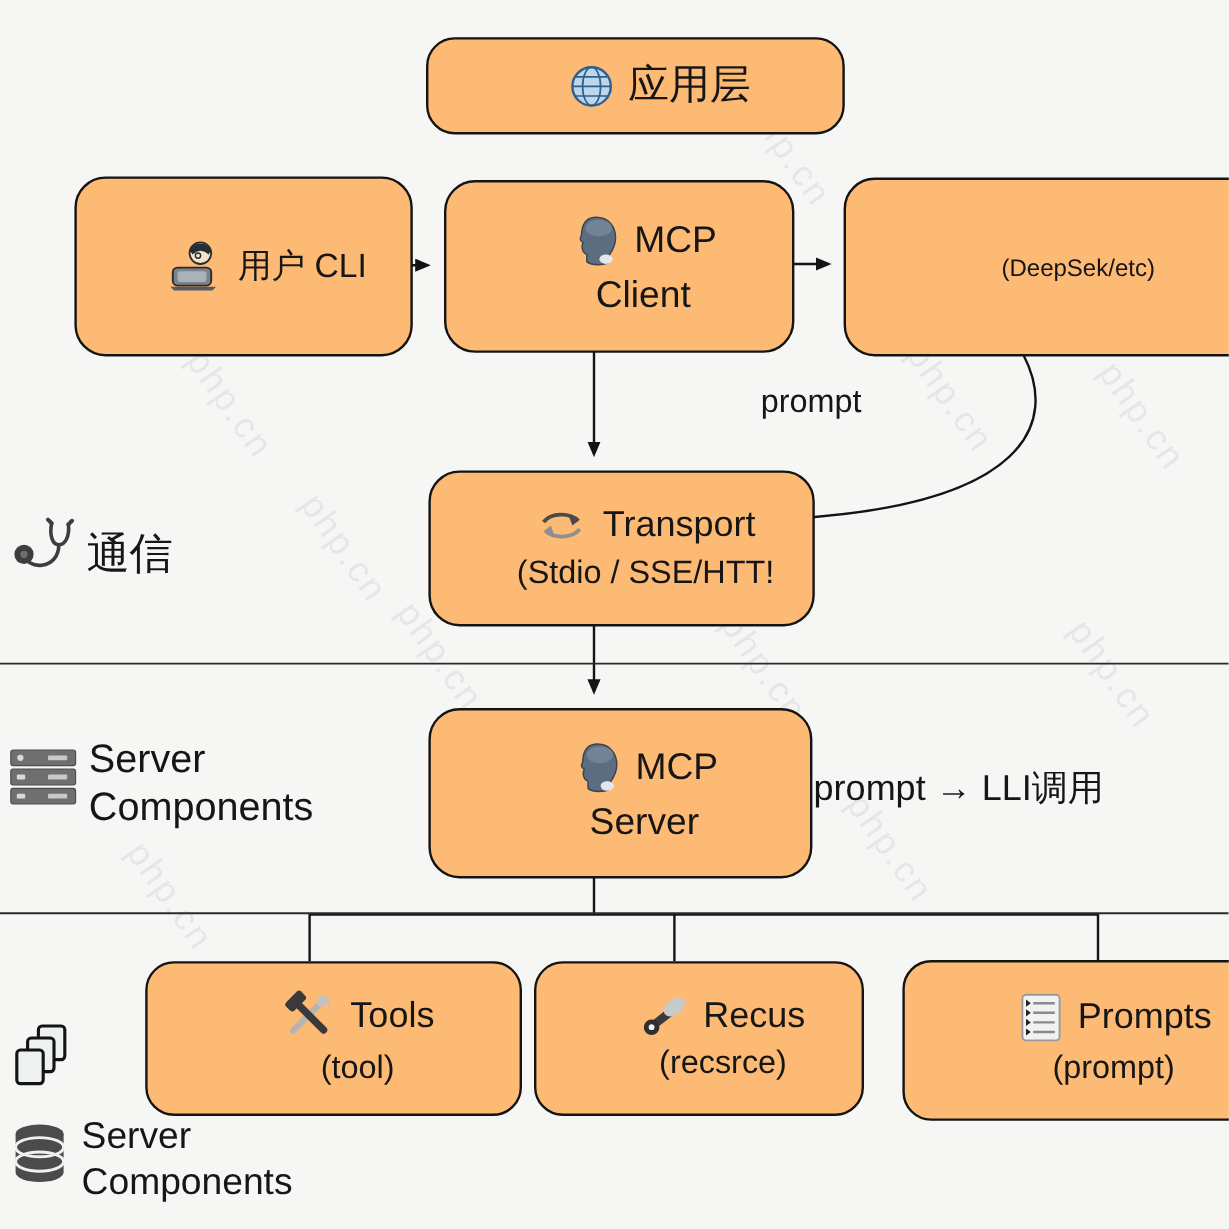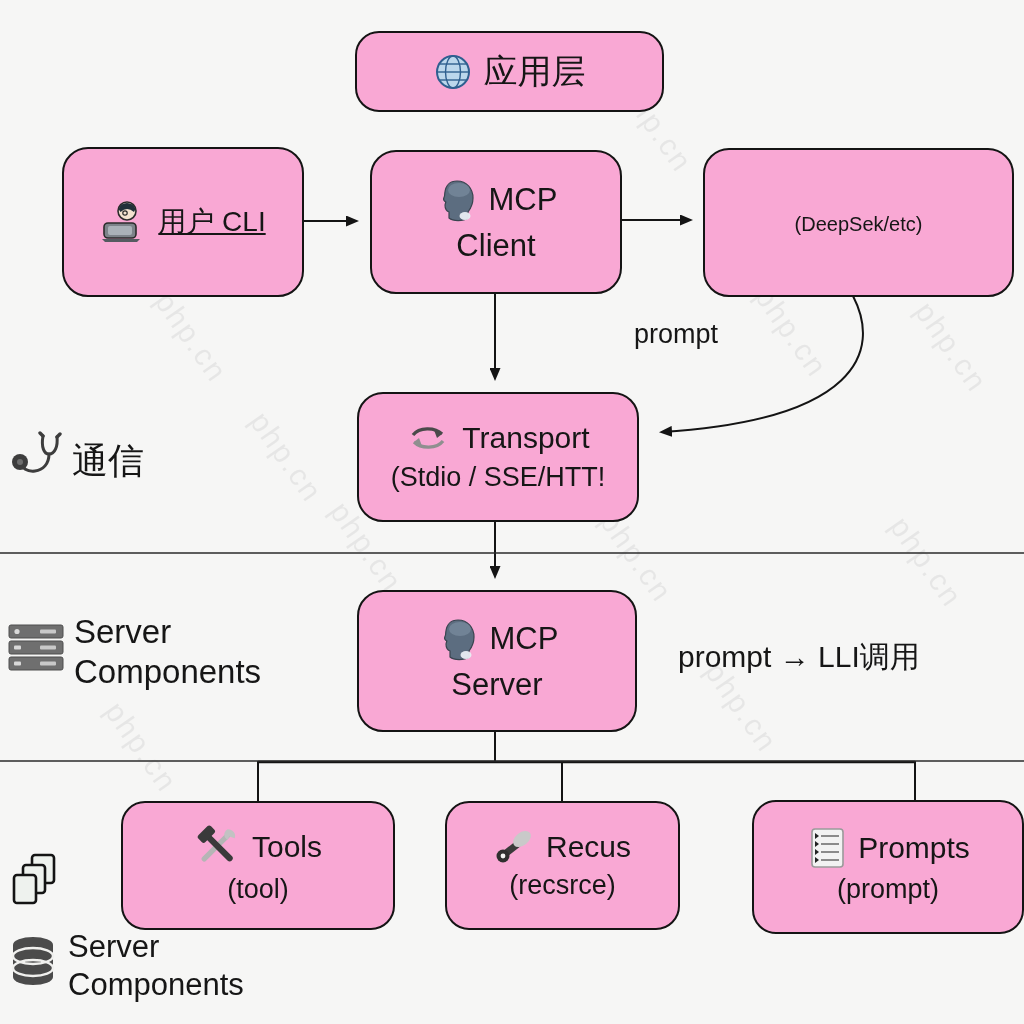--- a/index.html
+++ b/index.html
@@ -8,31 +8,31 @@
     background:#f6f6f5;
     font-family:"Liberation Sans","DejaVu Sans",sans-serif;
     color:#161616;
   }
   .wm{
     position:absolute;font-size:30px;letter-spacing:2px;color:#9a9a9a;
     opacity:.16;transform:rotate(55deg);pointer-events:none;white-space:nowrap;
   }
   svg.overlay{position:absolute;left:0;top:0;z-index:1;}
   .node{
-    position:absolute;z-index:2;background:#f9a8d4;border:2.5px solid #141414;
+    position:absolute;z-index:2;background:#fdba74;border:2.5px solid #141414;
     border-radius:26px;display:flex;flex-direction:column;align-items:center;
-    justify-content:center;text-align:center;line-height:1.25;
+    justify-content:center;text-align:center;line-height:1.25;padding-left:40px;
   }
   .row{display:flex;align-items:center;justify-content:center;gap:12px;}
   .node .t1{font-size:31px;}
   .node .t2{font-size:27px;margin-top:4px;}
   #app-layer{left:355px;top:31px;width:305px;height:77px;border-radius:24px;}
   #app-layer .t1{font-size:34px;}
   #user-cli{left:62px;top:147px;width:238px;height:146px;}
-  #user-cli .col{display:flex;flex-direction:row;align-items:flex-start;text-decoration:underline;}
+  #user-cli .col{display:flex;flex-direction:row;align-items:flex-start;}
   #user-cli .t1,#user-cli .t2{font-size:28px;margin:0;line-height:1.45;}
   #mcp-client{left:370px;top:150px;width:248px;height:140px;}
   #llm-api{left:703px;top:148px;width:307px;height:145px;}
   #llm-api .t2{font-size:20px;}
   #transport{left:357px;top:392px;width:278px;height:126px;}
   #transport .t1{font-size:30px;}
   #mcp-server{left:357px;top:590px;width:276px;height:138px;}
   #tools{left:121px;top:801px;width:270px;height:125px;border-radius:24px;}
   #tools .t1{font-size:30px;}
   #resources{left:445px;top:801px;width:231px;height:125px;border-radius:24px;}

